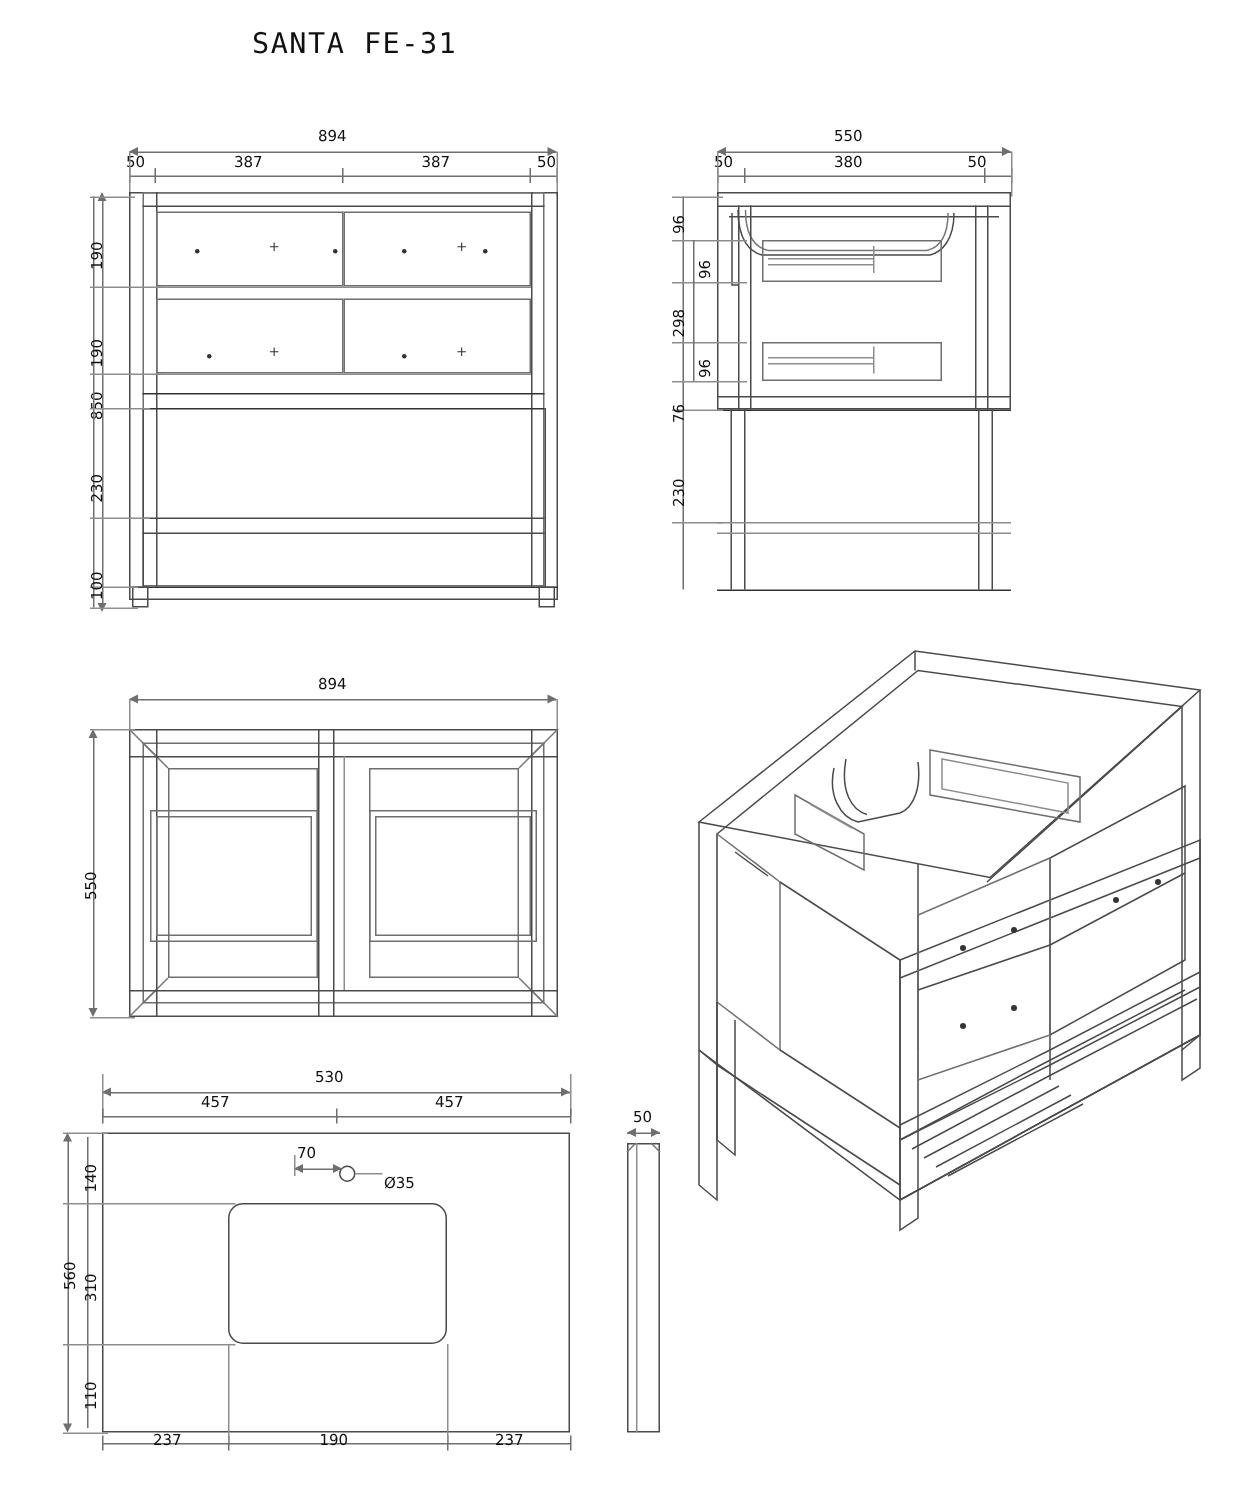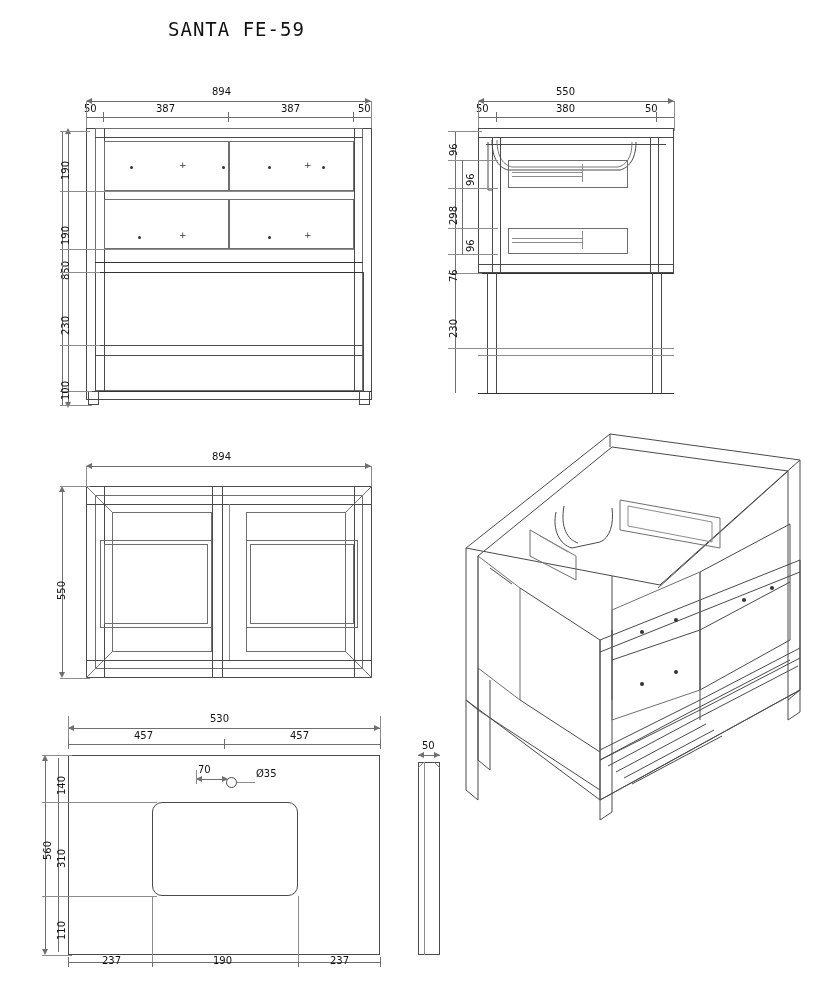--- a/index.html
+++ b/index.html
@@ -108,21 +108,21 @@
   }
   svg { display: block; }
   .sl { stroke: #4a4a4a; stroke-width: 1; fill: none; }
   .sl2 { stroke: #777; stroke-width: 1; fill: none; }
 </style>
 </head>
 <body>
 
 <div id="sheet">
 
-  <div class="title">SANTA FE-59</div>
+  <div class="title">SANTA FE-31</div>
 
   <div>
 
     <div class="ln h dim" style="left:86px;top:101px;width:285px;"></div>
     <div class="arrow-l" style="left:86px;top:98px;"></div>
     <div class="arrow-r" style="left:365px;top:98px;"></div>
     <div class="lbl" style="left:212px;top:86px;">894</div>
 
     <div class="ln h dim" style="left:86px;top:117px;width:285px;"></div>
     <div class="tick" style="left:86px;top:112px;height:10px;"></div>
@@ -331,21 +331,21 @@
     <div class="tick" style="left:380px;top:739px;height:10px;"></div>
     <div class="lbl" style="left:134px;top:730px;">457</div>
     <div class="lbl" style="left:290px;top:730px;">457</div>
 
     <div class="box" style="left:68px;top:755px;width:312px;height:200px;"></div>
 
     <div style="position:absolute;left:152px;top:802px;width:146px;height:94px;border:1px solid #4a4a4a;border-radius:10px;box-sizing:border-box;"></div>
 
     <div class="circ" style="left:226px;top:777px;width:11px;height:11px;"></div>
     <div class="ln h light" style="left:237px;top:782px;width:18px;"></div>
-    <div class="lbl" style="left:256px;top:768px;">Ø35</div>
+    <div class="lbl" style="left:256px;top:784px;">Ø35</div>
 
     <div class="ln h dim" style="left:196px;top:779px;width:32px;"></div>
     <div class="arrow-l" style="left:196px;top:776px;"></div>
     <div class="arrow-r" style="left:222px;top:776px;"></div>
     <div class="lbl" style="left:198px;top:764px;text-align:center;">70</div>
     <div class="ln v light" style="left:196px;top:770px;height:14px;"></div>
 
     <div class="ln h dim" style="left:68px;top:962px;width:312px;"></div>
     <div class="tick" style="left:68px;top:957px;height:10px;"></div>
     <div class="tick" style="left:152px;top:957px;height:10px;"></div>

